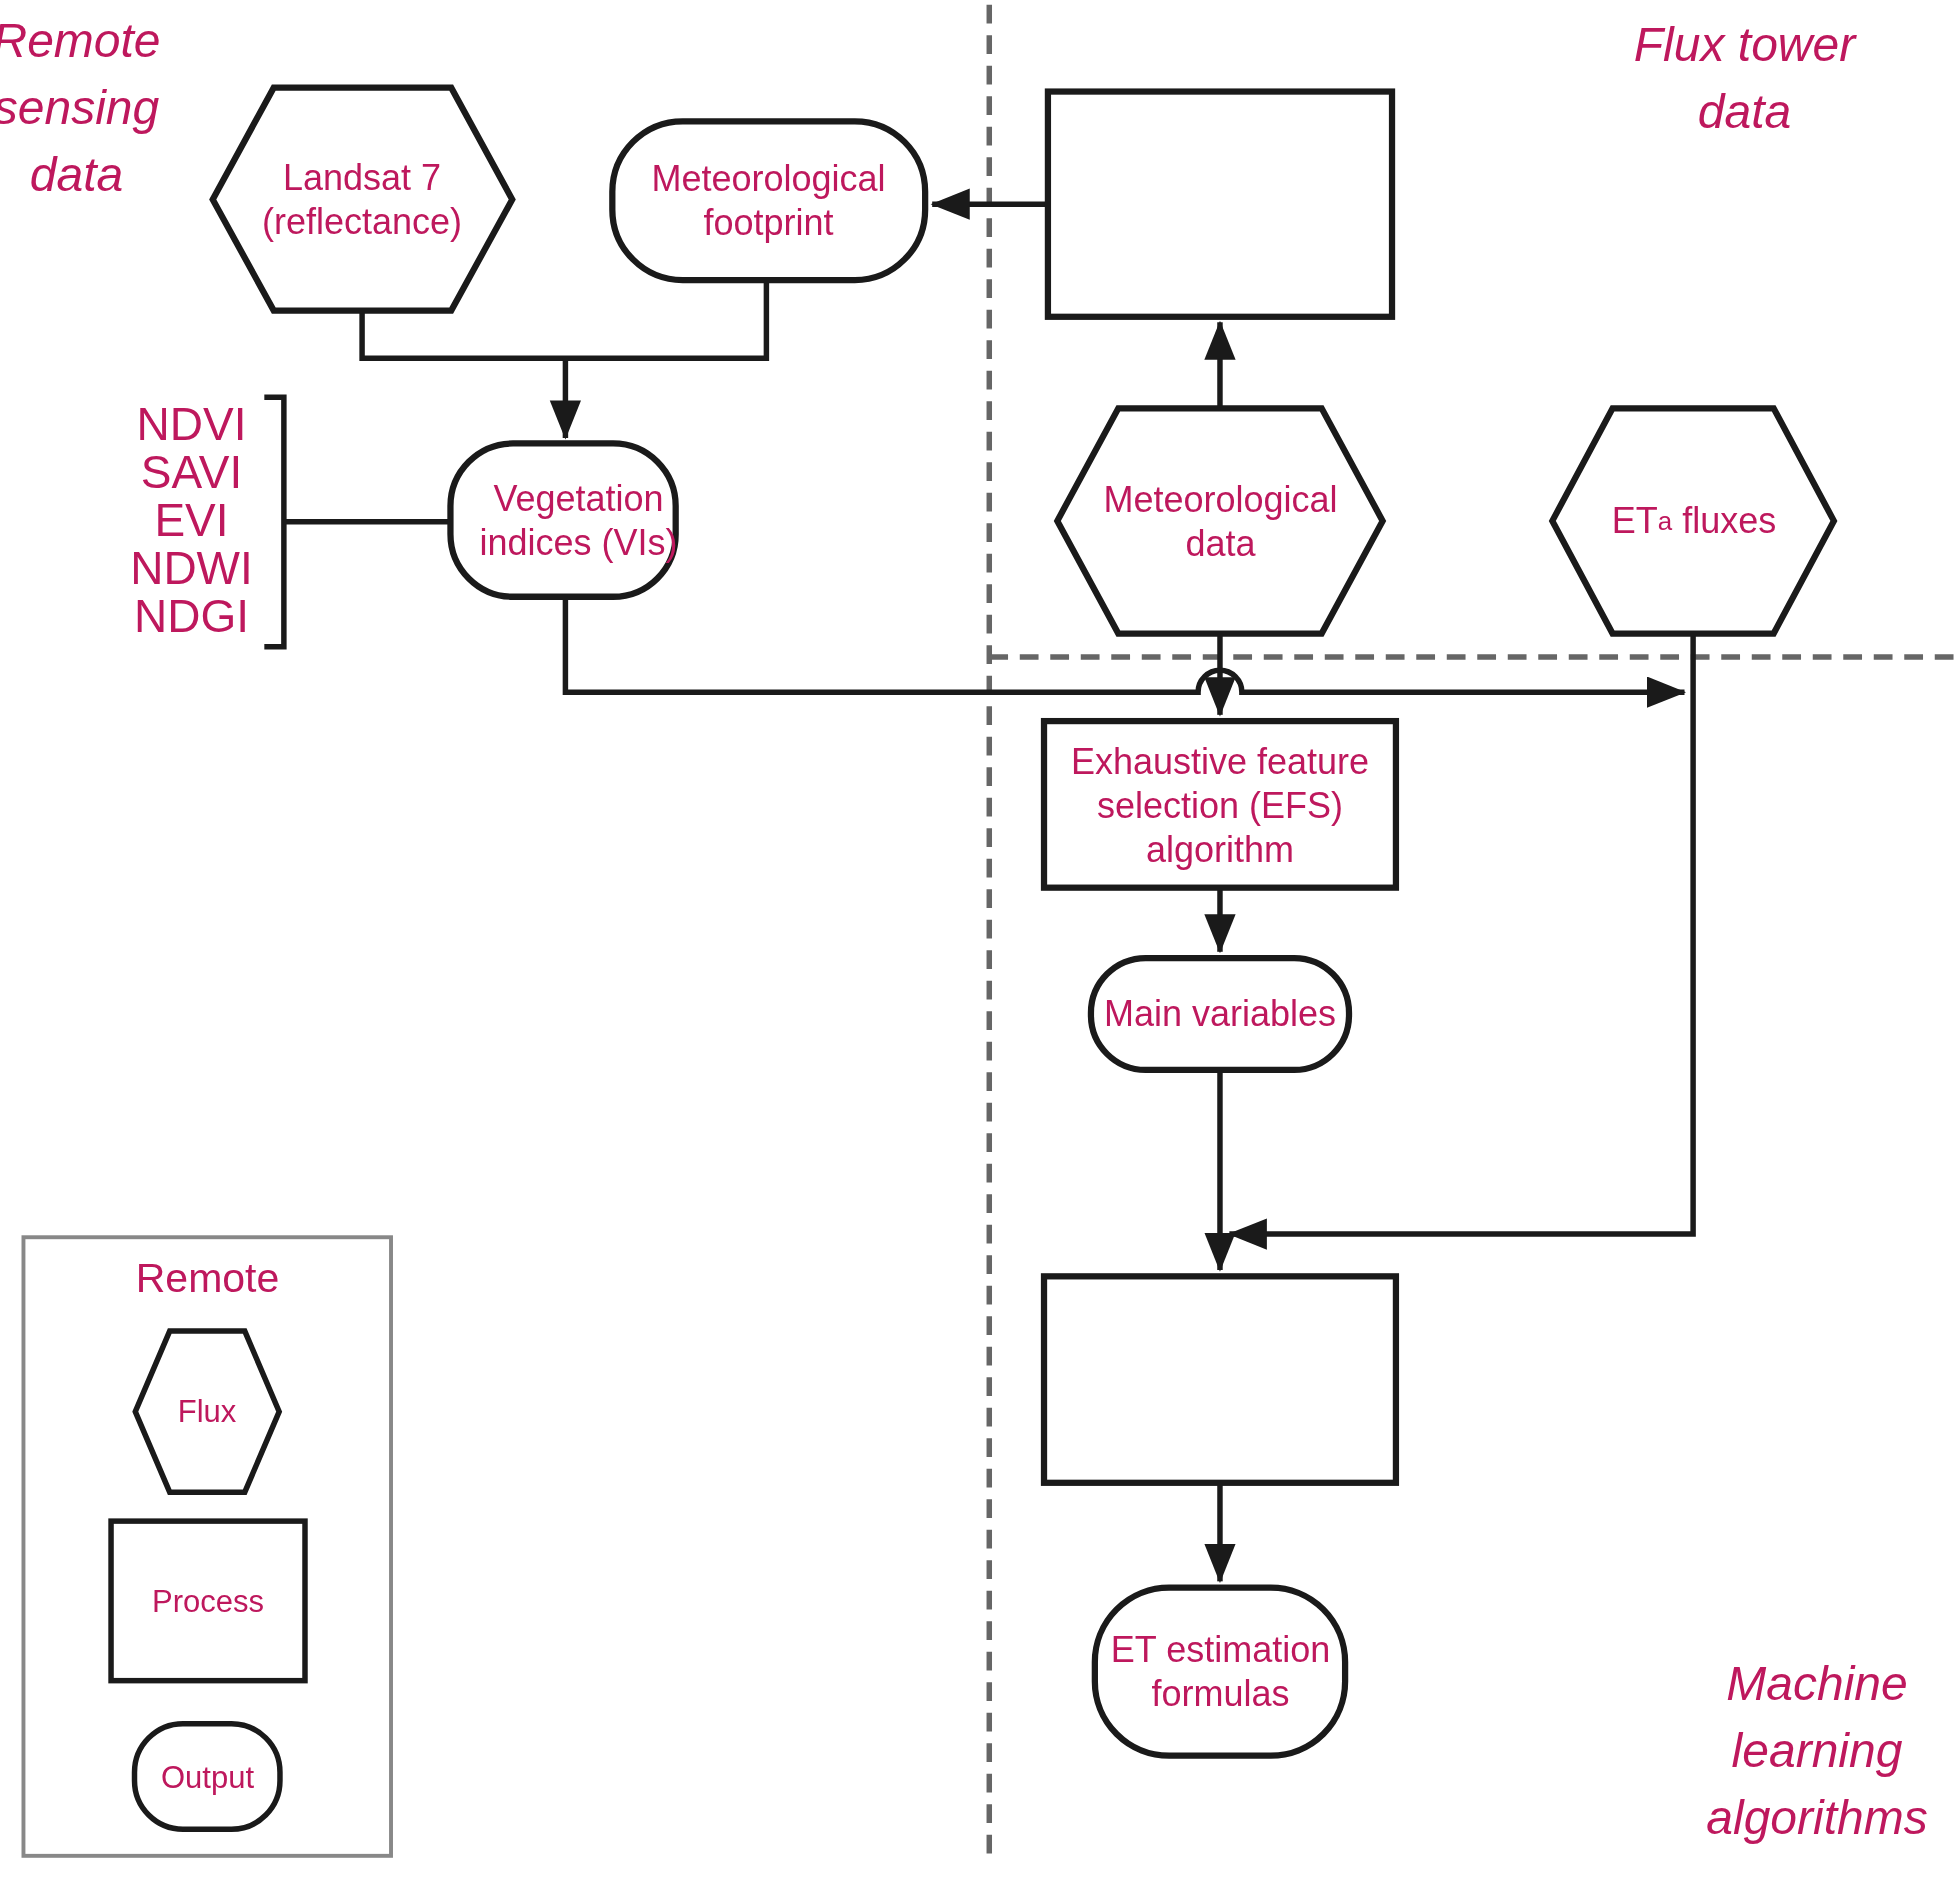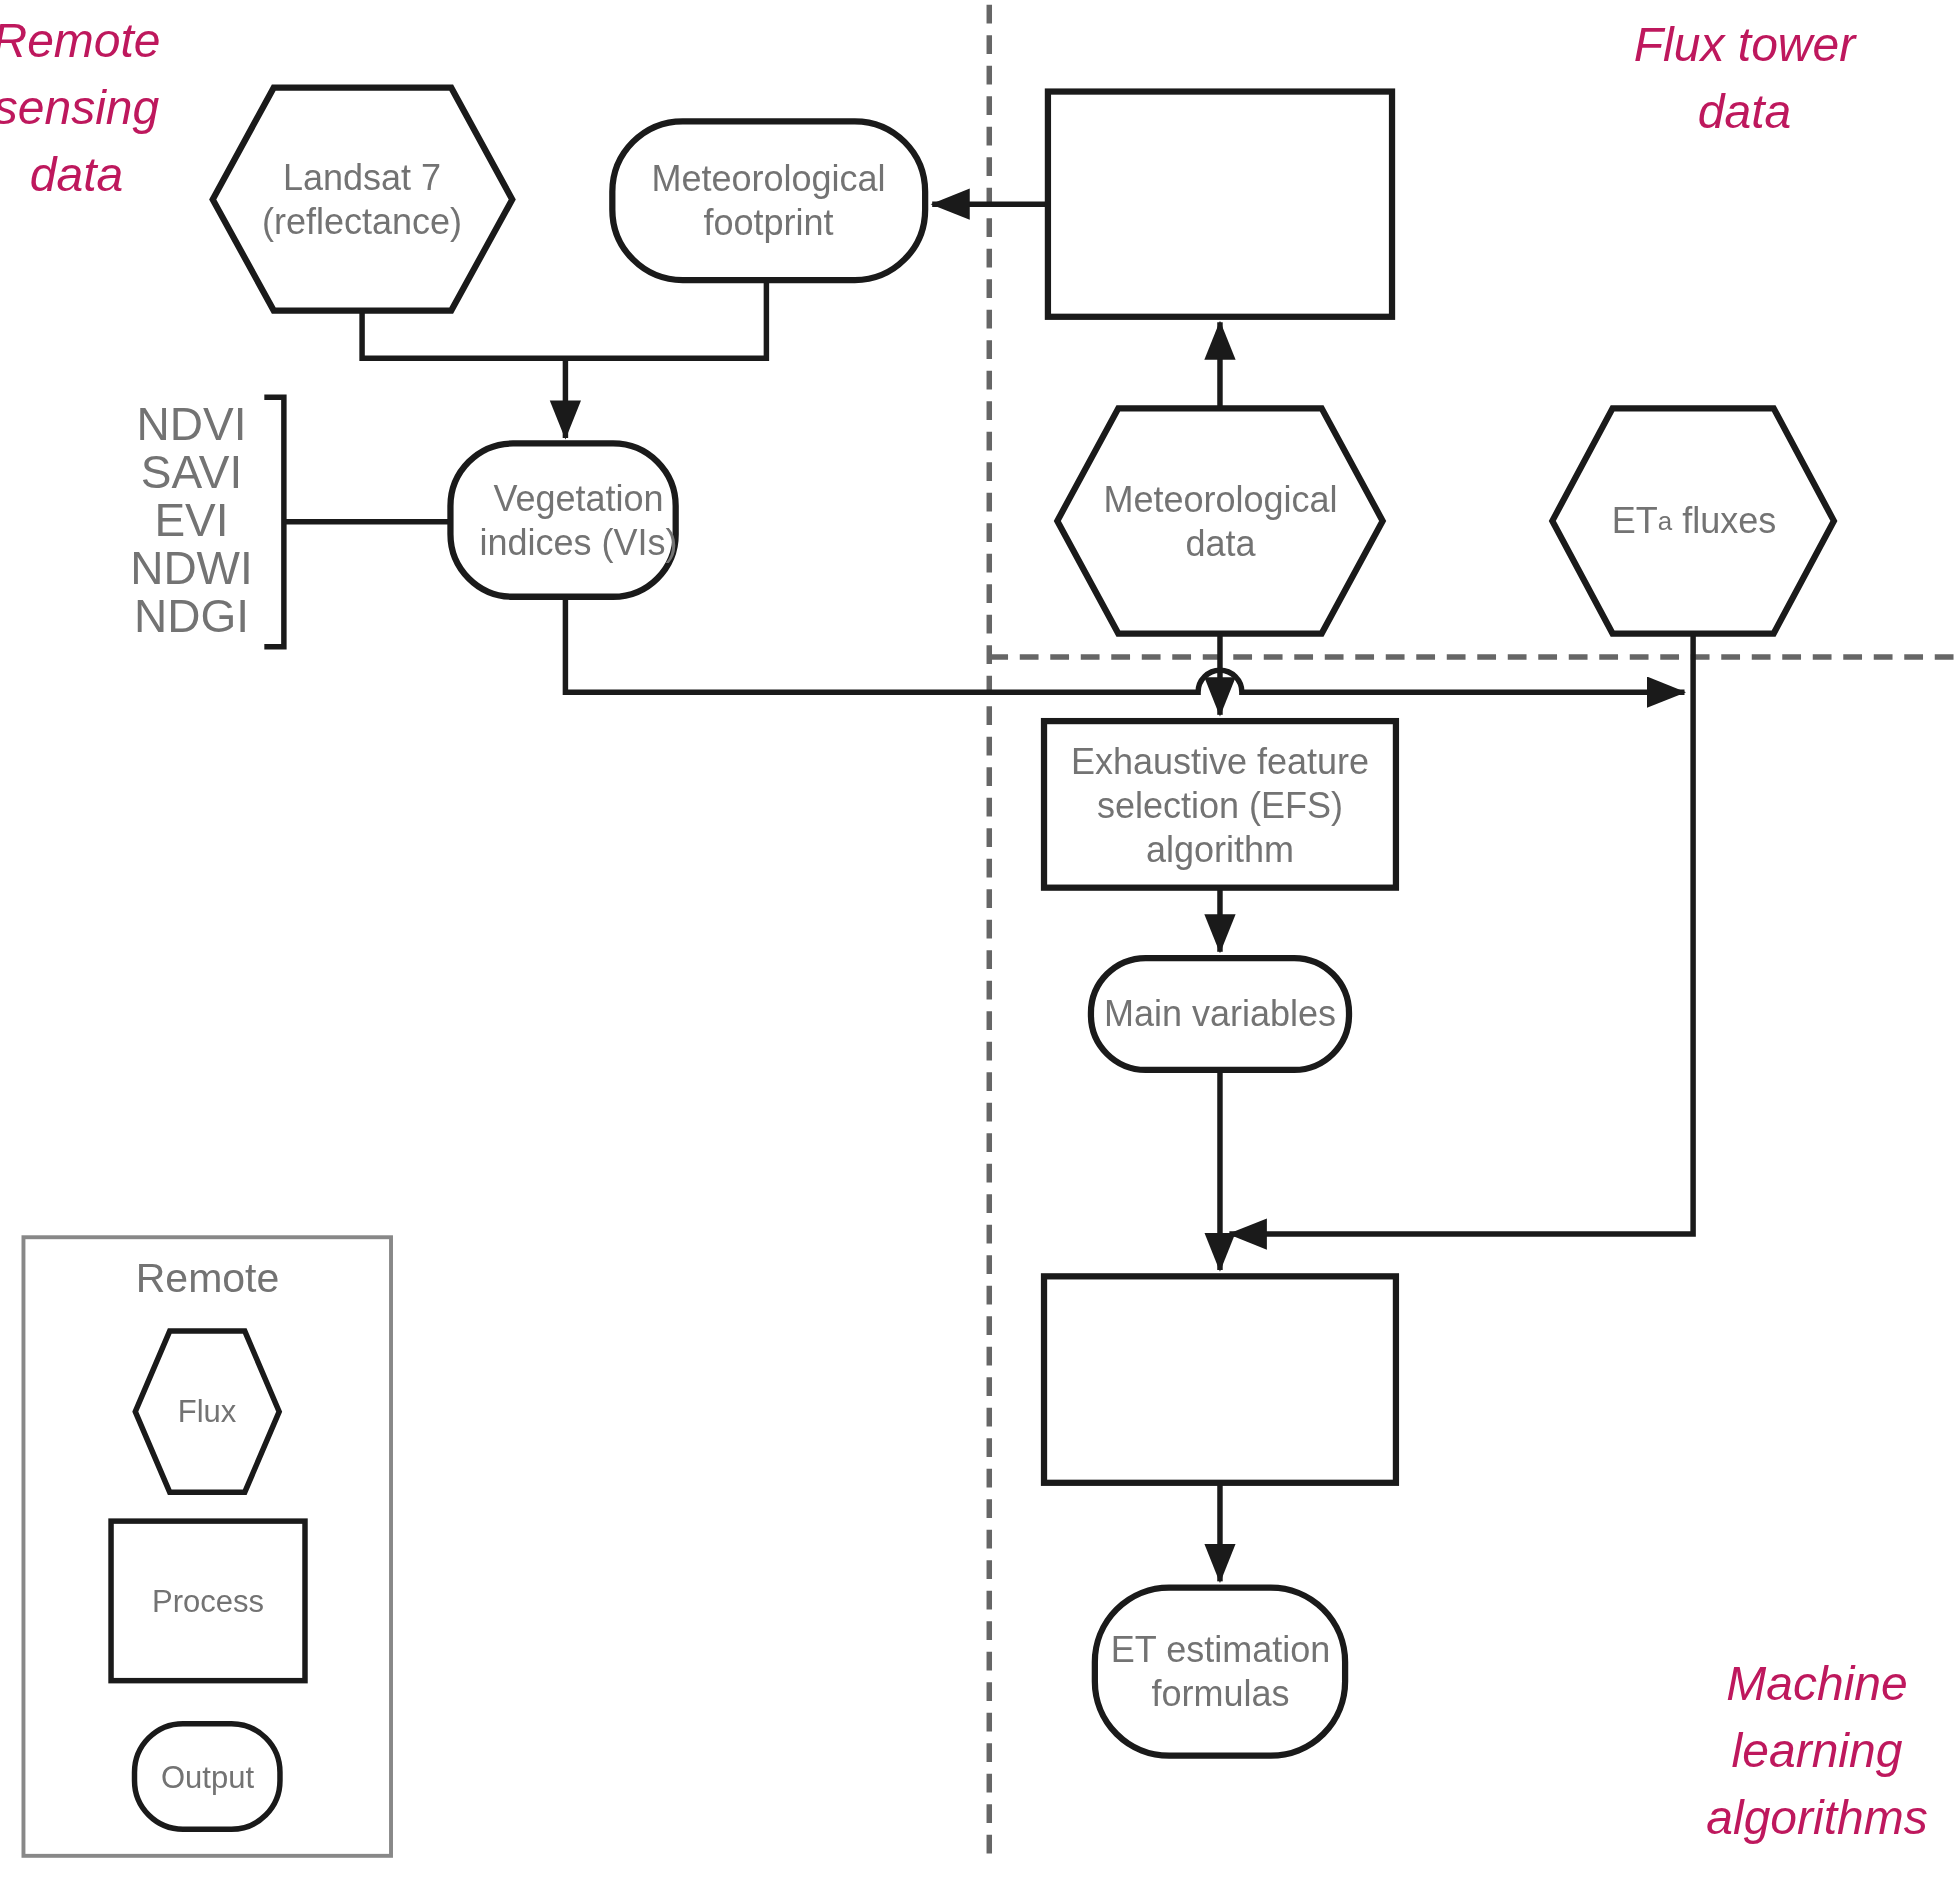--- a/index.html
+++ b/index.html
@@ -1,20 +1,20 @@
 <!DOCTYPE html>
 <html style="font-size:12.5px"><head>
 <meta charset="utf-8">
 <style>
   html,body{margin:0;padding:0;background:#ffffff;}
   #canvas{position:relative;width:1959px;height:1877px;background:#ffffff;
           font-family:"Liberation Sans","DejaVu Sans",sans-serif;overflow:hidden;}
   #wires{position:absolute;left:0;top:0;width:1959px;height:1877px;}
   .lbl{position:absolute;display:flex;align-items:center;justify-content:center;
-       text-align:center;white-space:pre-line;color:#737373;font-size:36px;line-height:44px;}
+       text-align:center;white-space:pre-line;color:#be185d;font-size:36px;line-height:44px;}
   .corner{color:#be185d;font-style:italic;font-size:48px;line-height:67px;font-weight:500;}
   .vi-item{font-size:46px;line-height:48px;text-align:right;}
   .legend-title{font-size:41px;}
   .legend-small{font-size:31px;}
   sub{font-size:0.72em;}
   .pre{white-space:pre;}
 </style>
 </head>
 <body>
 

